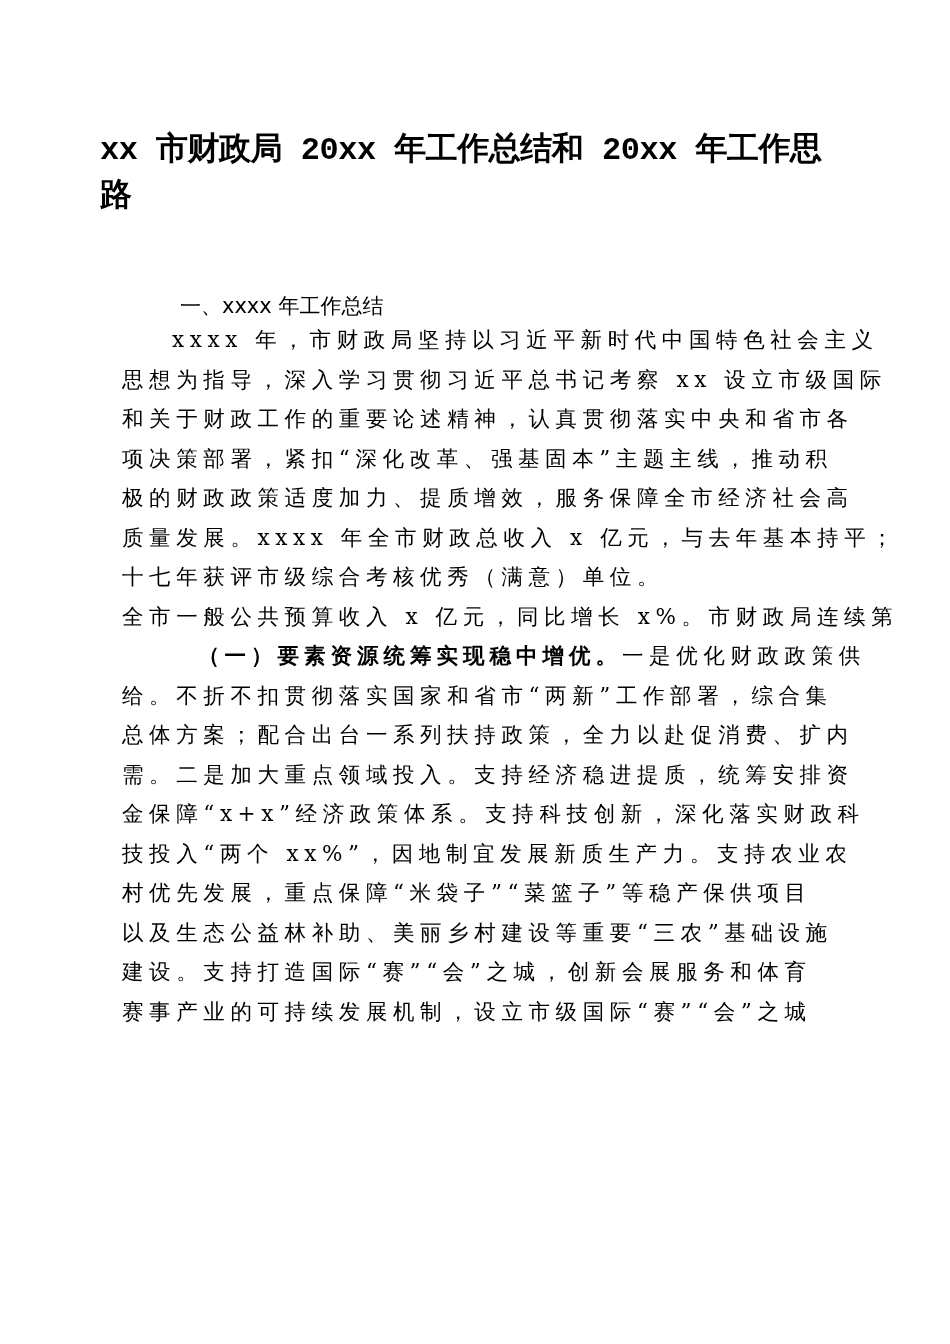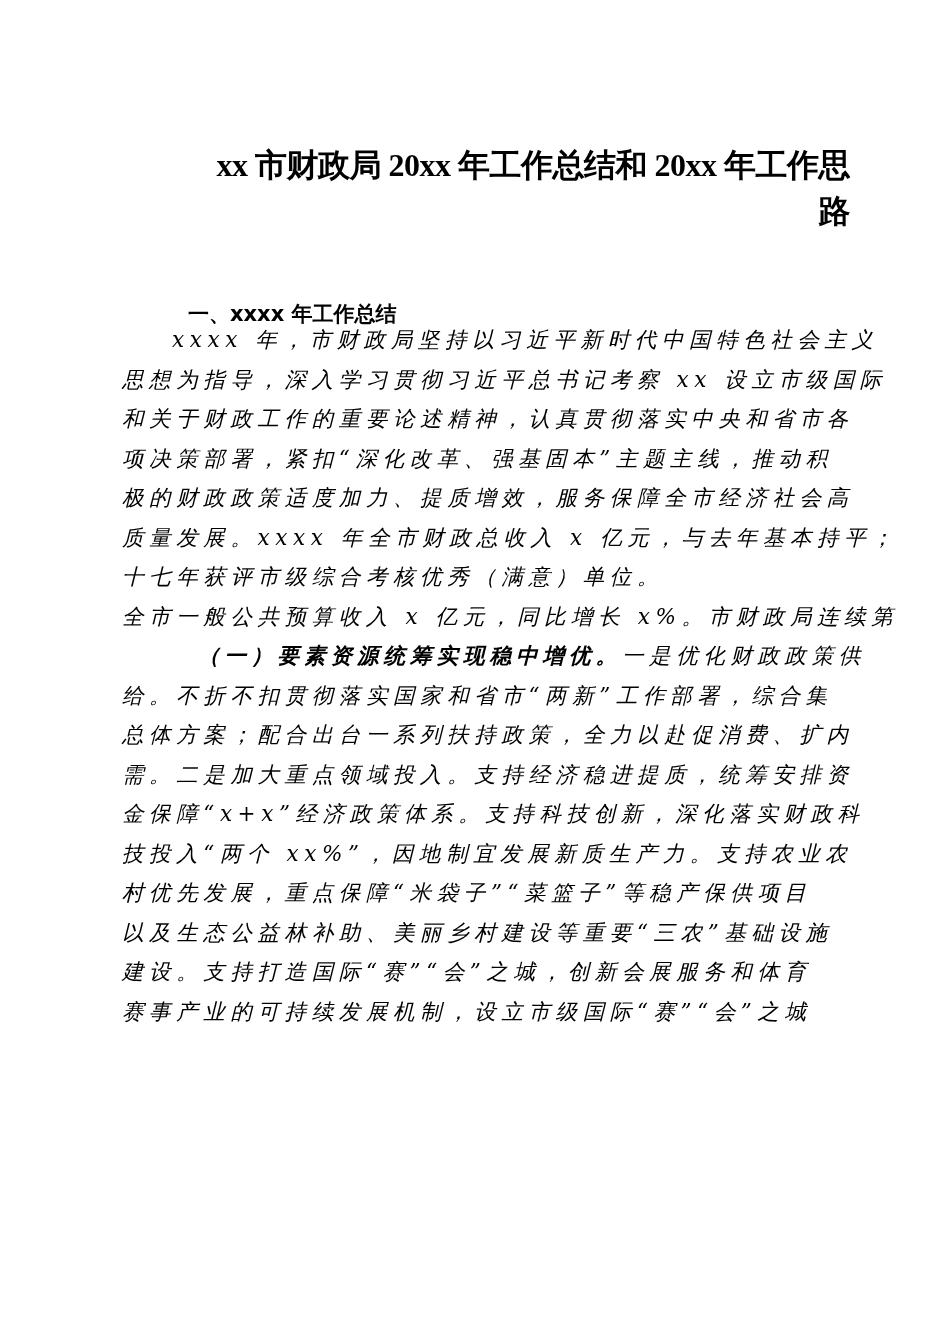--- a/index.html
+++ b/index.html
@@ -18,60 +18,59 @@
       position: absolute;
       left: 0;
       top: 0;
       width: 950px;
       height: 1344px;
       background: #ffffff;
     }
     .title {
       position: absolute;
       left: 100px;
-      top: 142px;
+      top: 128px;
       width: 750px;
-      text-align: right;
-      font-family: Liberation Serif, serif;
+      text-align: left;
+      font-family: Liberation Mono, monospace;
       font-weight: bold;
       font-size: 32px;
       line-height: 46px;
       letter-spacing: -0.5px;
       margin: 0;
     }
     .title .line {
       display: block;
       white-space: nowrap;
     }
     .heading {
       position: absolute;
       left: 172px;
       top: 282px;
       font-family: "DejaVu Sans", "Liberation Sans", sans-serif;
-      font-weight: bold;
+      font-weight: normal;
       font-size: 21px;
       line-height: 32px;
-      margin: 16px;
+      margin: 8px;
       white-space: nowrap;
     }
     .body {
       position: absolute;
       left: 122px;
       top: 320px;
       width: 705px;
       font-family: "DejaVu Serif", "Liberation Serif", serif;
       font-size: 21.5px;
       line-height: 39.5px;
       letter-spacing: 5.6px;
     }
     .body .ln {
       display: block;
       white-space: nowrap;
       height: 39.5px;
-      font-style: italic;
     }
     .body .ln.indent {
       padding-left: 50px;
     }
     .body .bold {
       font-weight: bold;
       letter-spacing: 5px;
       margin-left: 26px;
     }
   </style>

